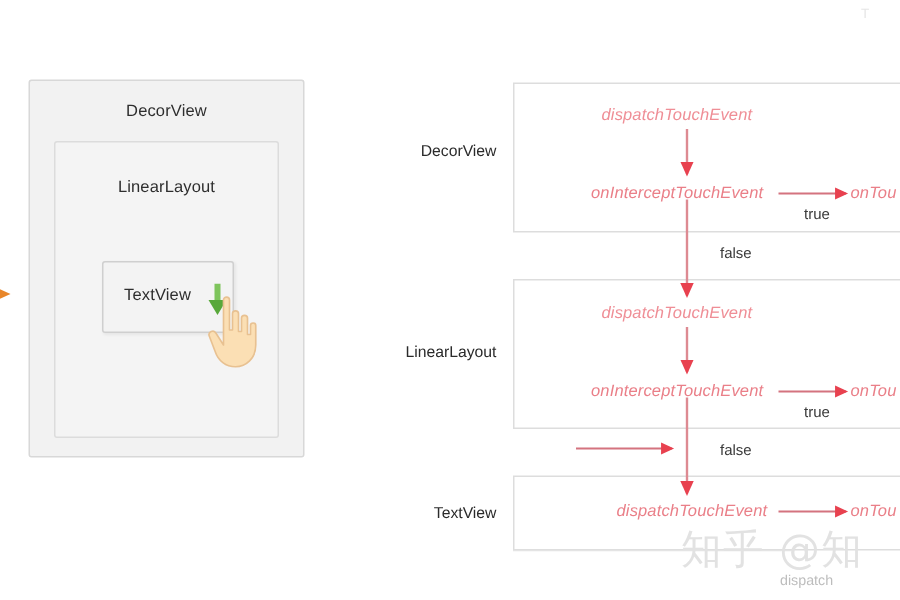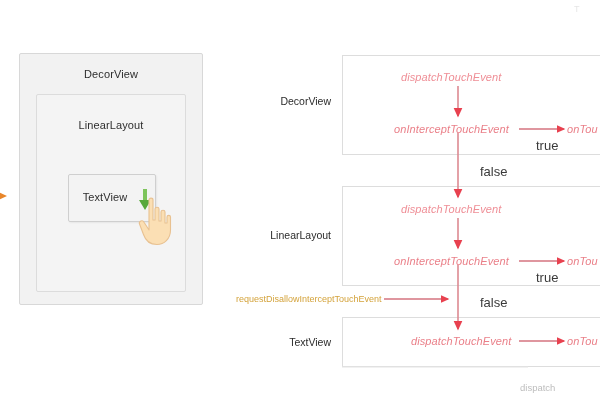--- a/index.html
+++ b/index.html
@@ -101,21 +101,21 @@
     color: #ef8e96;
     font-size: 11px;
     white-space: nowrap;
     letter-spacing: 0.1px;
     font-style: italic;
   }
   .pink-text.strong { color: #ea7f88; }
   .small-label {
     position: absolute;
     color: #3a3a3a;
-    font-size: 13px;
+    font-size: 10px;
     white-space: nowrap;
     padding-left: 14px;
   }
   .gold-text {
     position: absolute;
     color: #d4a33c;
     font-size: 9px;
     white-space: nowrap;
   }
   svg.arrow-layer {
@@ -197,21 +197,20 @@
   <div class="pink-text strong" style="left:567px; top:123px;">onTou</div>
   <div class="small-label" style="left:522px; top:138px;">true</div>
   <div class="small-label" style="left:466px; top:164px;">false</div>
 
   <div class="pink-text" style="left:401px; top:203px;">dispatchTouchEvent</div>
   <div class="pink-text strong" style="left:394px; top:255px;">onInterceptTouchEvent</div>
   <div class="pink-text strong" style="left:567px; top:255px;">onTou</div>
   <div class="small-label" style="left:522px; top:270px;">true</div>
   <div class="small-label" style="left:466px; top:295px;">false</div>
 
-  <div class="gold-text" style="left:236px; top:294px;">requestDisallowInterceptTouchEvent</div>
 
   <div class="pink-text strong" style="left:411px; top:335px;">dispatchTouchEvent</div>
   <div class="pink-text strong" style="left:567px; top:335px;">onTou</div>
 
   <svg class="arrow-layer">
     <defs>
       <marker id="ah-red" markerWidth="7" markerHeight="7" refX="5.2" refY="3" orient="auto" markerUnits="strokeWidth">
         <polygon points="0,0.2 6.2,3 0,5.8" fill="#e8414f"></polygon>
       </marker>
       <marker id="ah-pink" markerWidth="7" markerHeight="7" refX="5.2" refY="3" orient="auto" markerUnits="strokeWidth">
@@ -231,16 +230,17 @@
 
     <line x1="458" y1="265" x2="458" y2="329" stroke="#dd8a92" stroke-width="1.6" marker-end="url(#ah-pink)"></line>
 
     <line x1="384" y1="299" x2="448" y2="299" stroke="#d4737f" stroke-width="1.4" marker-end="url(#ah-red)"></line>
 
     <line x1="519" y1="341" x2="564" y2="341" stroke="#d4737f" stroke-width="1.4" marker-end="url(#ah-red)"></line>
 
     <line x1="342" y1="367" x2="528" y2="367" stroke="#e4e4e4" stroke-width="1"></line>
   </svg>
 
+  <div class="watermark">知乎 @知</div>
   <div class="bottom-note">dispatch</div>
   <div class="corner-mark">T</div>
 
 </div>
 
 </body></html>

